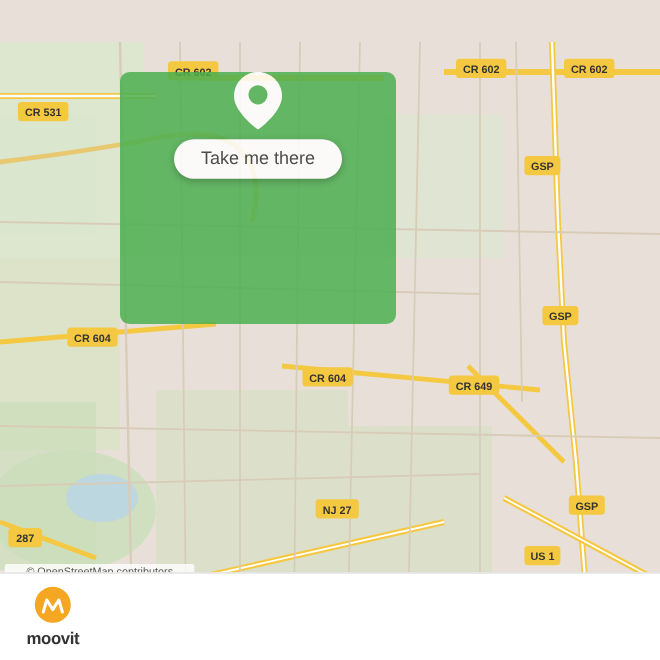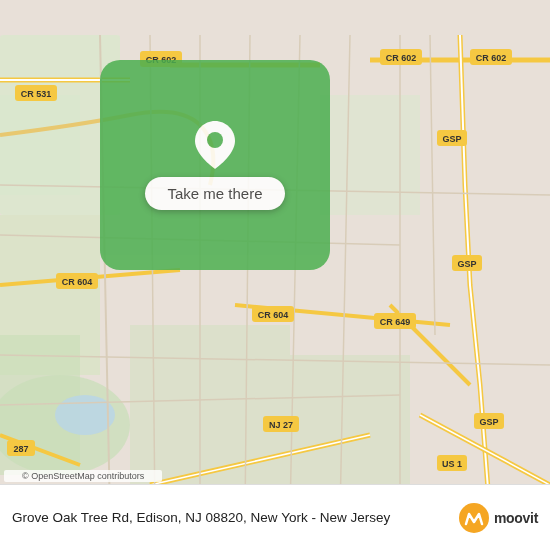--- a/index.html
+++ b/index.html
@@ -26,26 +26,25 @@
     }
 
     
     .map-highlight {
       position: absolute;
       top: 60px;
       left: 100px;
       width: 230px;
       height: 210px;
       background: #4caf50;
-      border-radius: 20px;
+      border-radius: 8px;
       opacity: 0.85;
       display: flex;
       flex-direction: column;
       align-items: center;
-      justify-content: center;
       gap: 8px;
     }
 
     
     .pin-icon {
       width: 40px;
       height: 48px;
     }
 
     
@@ -87,20 +86,21 @@
       line-height: 1.4;
       font-weight: 400;
     }
 
     .moovit-logo {
       display: flex;
       align-items: center;
       gap: 4px;
       flex-shrink: 0;
       margin-left: 10px;
+      flex-direction: column;
     }
 
     .moovit-icon {
       width: 32px;
       height: 32px;
     }
 
     .moovit-text {
       font-size: 14px;
       font-weight: bold;
@@ -226,23 +226,20 @@
     </svg>
 
     <button class="take-me-there-btn">Take me there</button>
   </div>
 
   <div class="osm-attribution">
     <span>© OpenStreetMap contributors</span>
   </div>
 
   <div class="bottom-bar">
-    <div class="bottom-left">
-      <span class="address-text">Grove Oak Tree Rd, Edison, NJ 08820, New York - New Jersey</span>
-    </div>
     <div class="moovit-logo">
 
       <svg class="moovit-icon" viewBox="0 0 32 32" xmlns="http://www.w3.org/2000/svg">
         <circle cx="16" cy="16" r="15" fill="#f5a623"></circle>
         <path d="M8 22 L11 12 L16 20 L21 12 L24 22" stroke="white" stroke-width="2.5" fill="none" stroke-linecap="round" stroke-linejoin="round"></path>
       </svg>
       <span class="moovit-text">moovit</span>
     </div>
   </div>
 </div>

